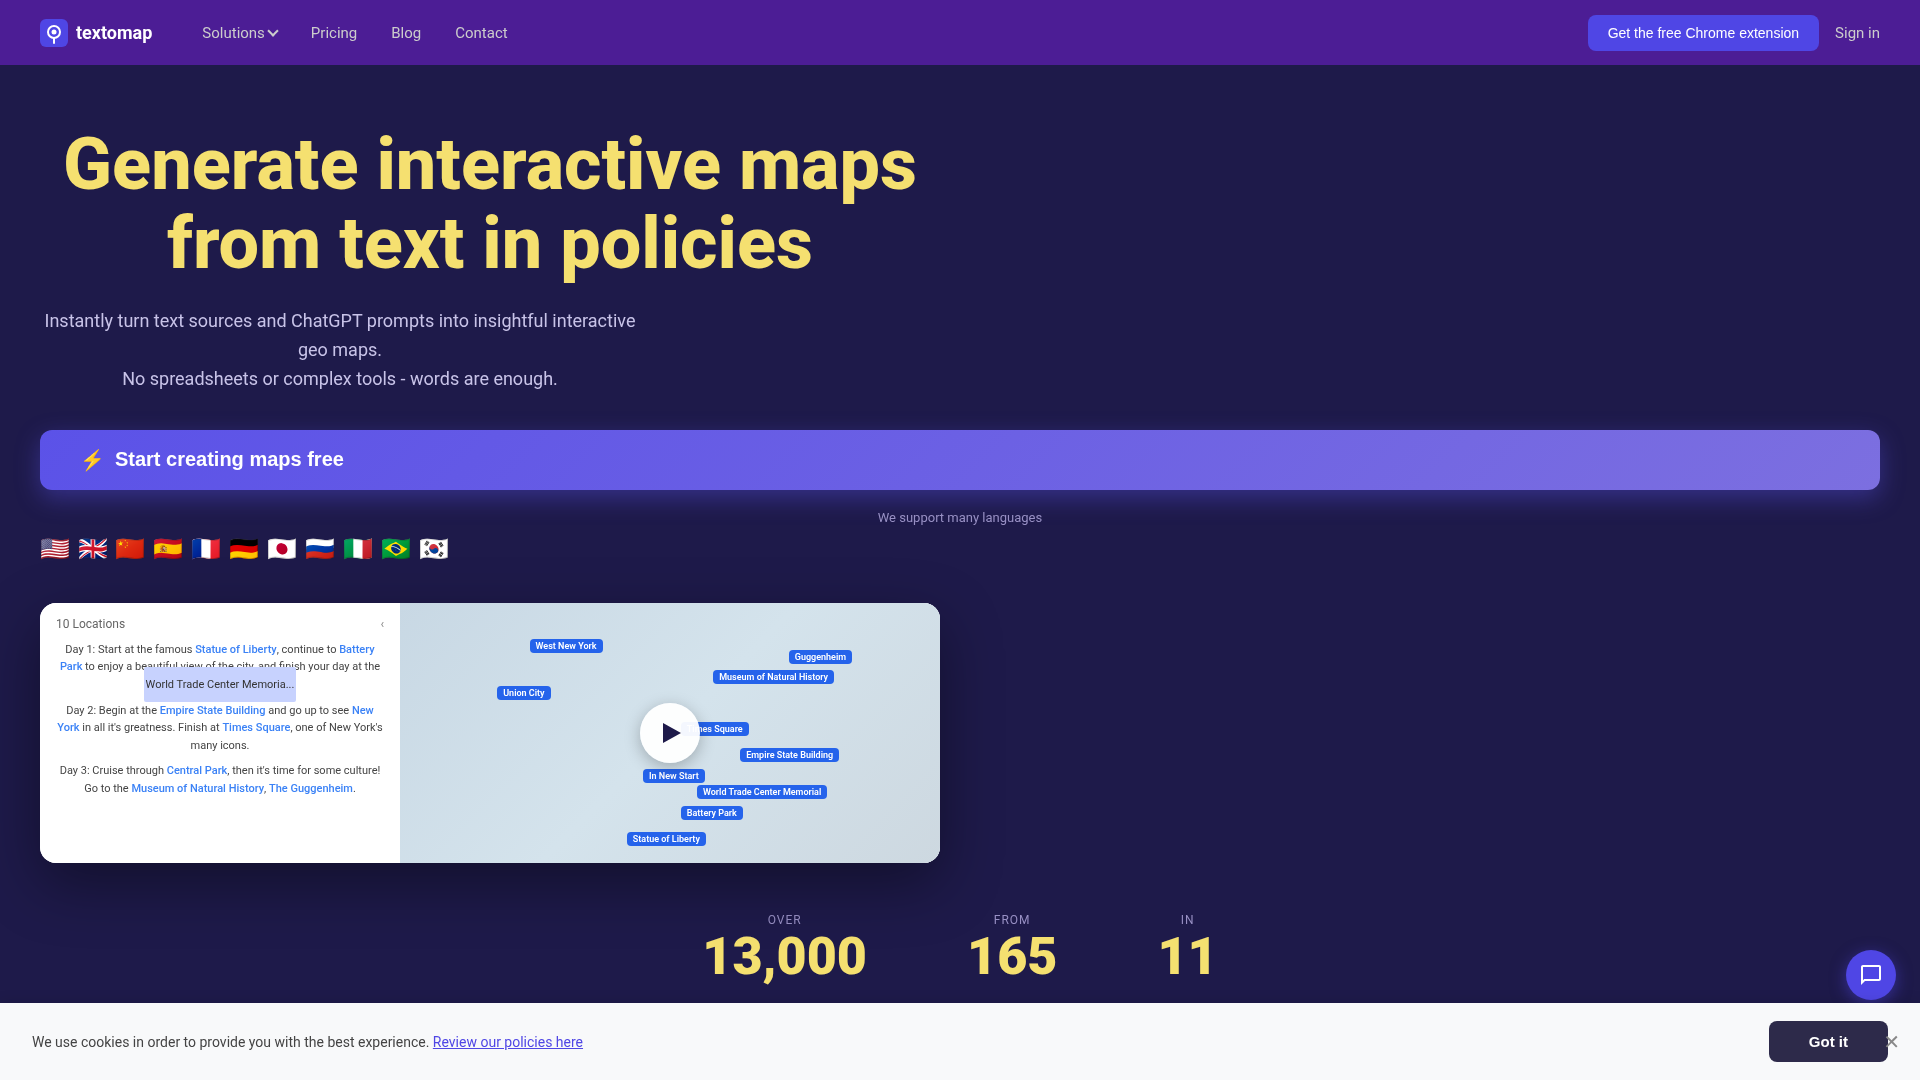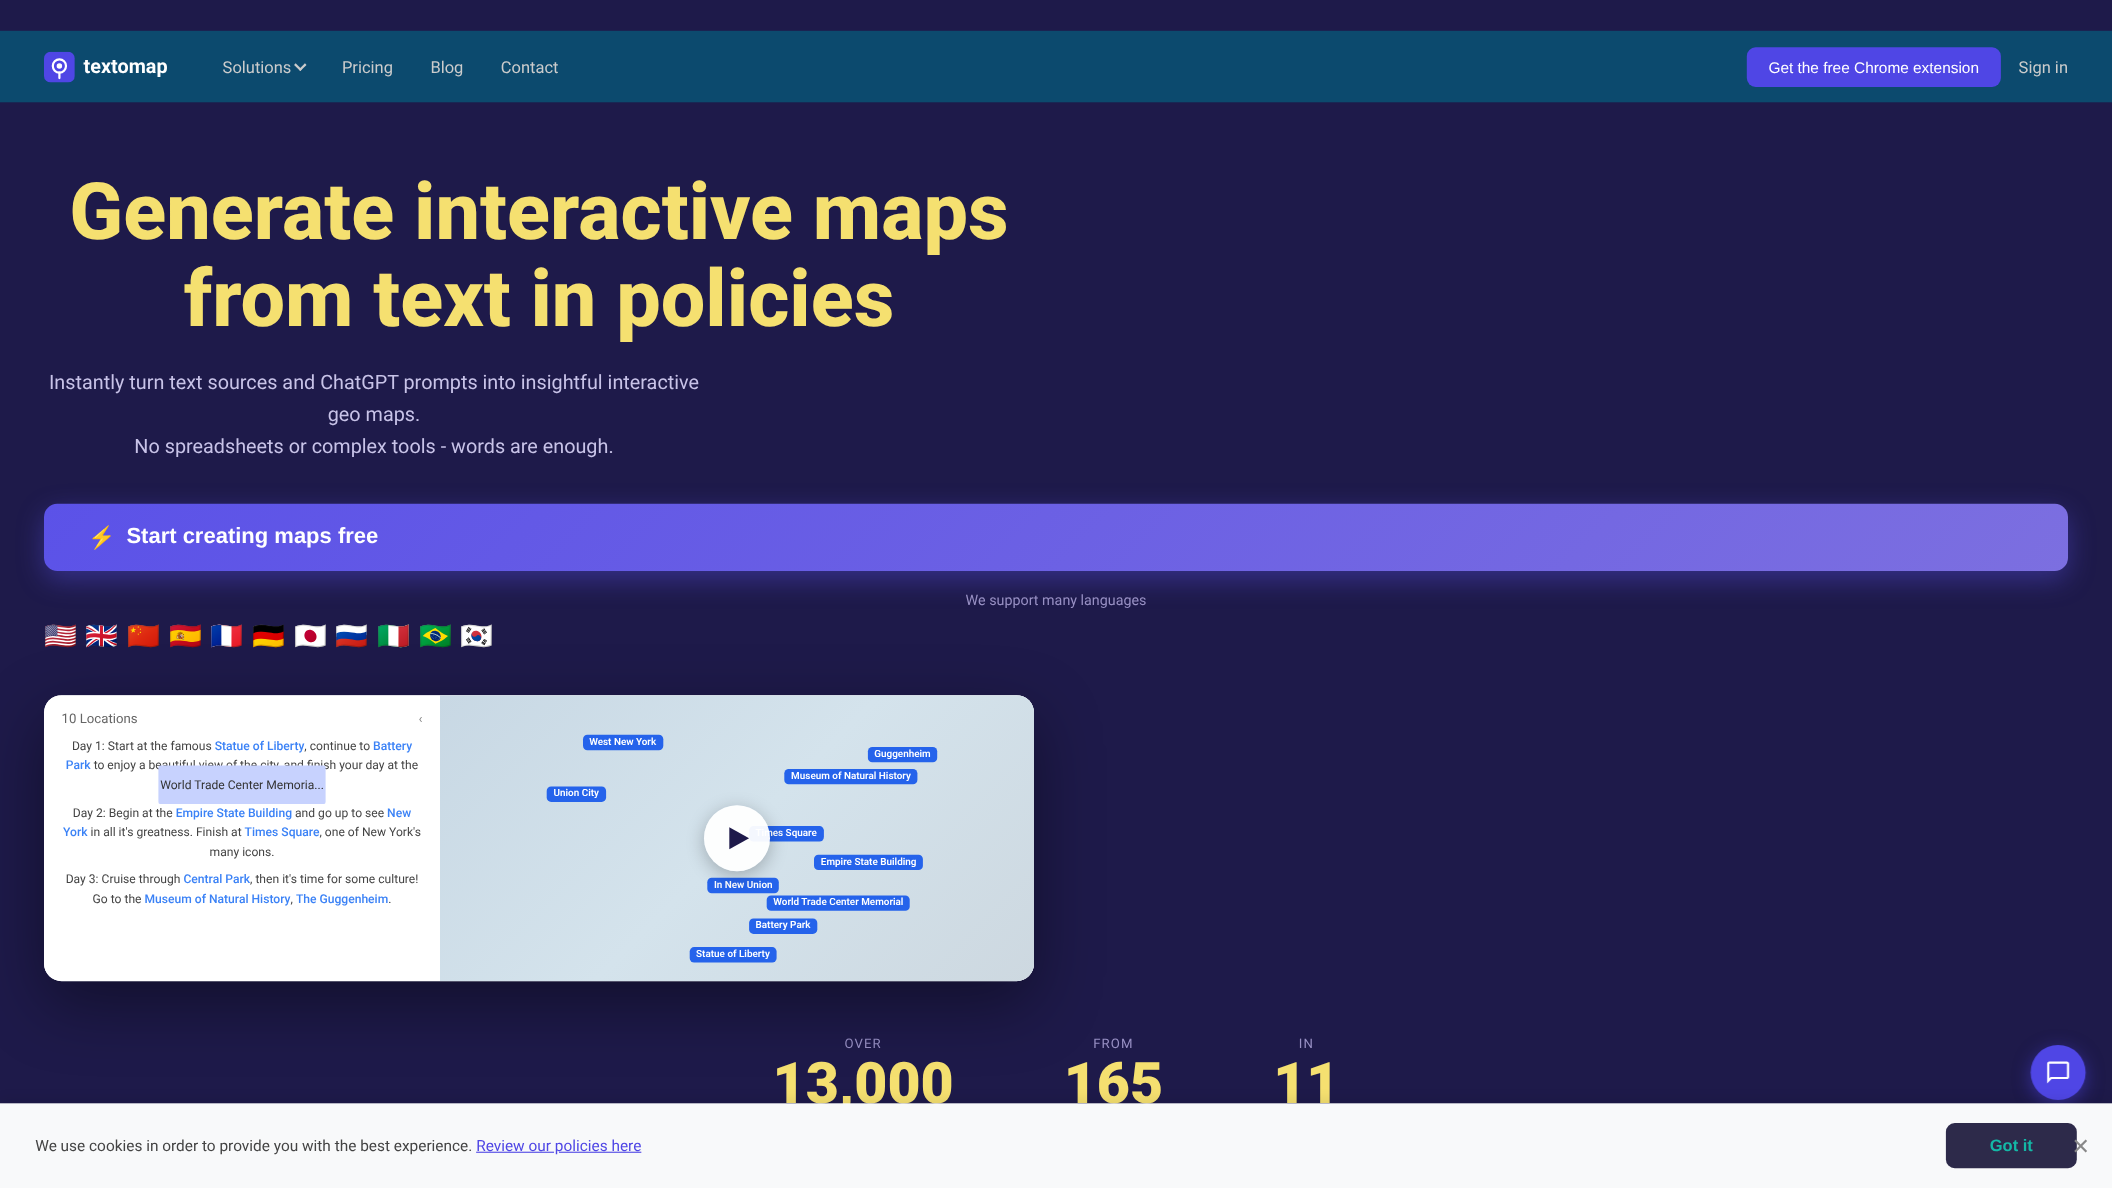--- a/index.html
+++ b/index.html
@@ -11,25 +11,24 @@
       overflow-x: hidden;
     }
 
     
     nav {
       display: flex;
       align-items: center;
       justify-content: space-between;
       padding: 0 40px;
       height: 65px;
-      background-color: #0c4a6e;
+      background-color: #4c1d95;
       position: sticky;
       top: 0;
       z-index: 100;
-      margin-top: 28px;
     }
     .nav-left {
       display: flex;
       align-items: center;
       gap: 36px;
     }
     .logo {
       display: flex;
       align-items: center;
       gap: 8px;
@@ -294,21 +293,21 @@
       font-size: 14px;
       color: #444;
     }
     .cookie-link {
       color: #4f46e5;
       text-decoration: underline;
       cursor: pointer;
     }
     .btn-got-it {
       background: #2d2a4a;
-      color: #14b8a6;
+      color: #ffffff;
       border: none;
       padding: 12px 40px;
       border-radius: 8px;
       font-size: 15px;
       font-weight: 600;
       cursor: pointer;
     }
     .cookie-close {
       position: absolute;
       right: 20px;
@@ -425,21 +424,21 @@
           <p>Day 3: Cruise through <span class="highlight-blue">Central Park</span>, then it's time for some culture! Go to the <span class="highlight-blue">Museum of Natural History</span>, <span class="highlight-blue">The Guggenheim</span>.</p>
         </div>
       </div>
       <div class="video-map-panel">
         <div class="map-placeholder" id="map-placeholder">
 
         <div class="map-marker" style="top: 18%; left: 72%;">Guggenheim</div>
             <div class="map-marker" style="top: 26%; left: 58%;">Museum of Natural History</div>
             <div class="map-marker" style="top: 46%; left: 52%;">Times Square</div>
             <div class="map-marker" style="top: 56%; left: 63%;">Empire State Building</div>
-            <div class="map-marker" style="top: 64%; left: 45%;">In New Union</div>
+            <div class="map-marker" style="top: 64%; left: 45%;">In New Start</div>
             <div class="map-marker" style="top: 70%; left: 55%;">World Trade Center Memorial</div>
             <div class="map-marker" style="top: 78%; left: 52%;">Battery Park</div>
             <div class="map-marker" style="top: 88%; left: 42%;">Statue of Liberty</div>
             <div class="map-marker" style="top: 14%; left: 24%;">West New York</div>
             <div class="map-marker" style="top: 32%; left: 18%;">Union City</div>
           </div>
         <div class="play-btn">
           <div class="play-triangle"></div>
         </div>
       </div>

